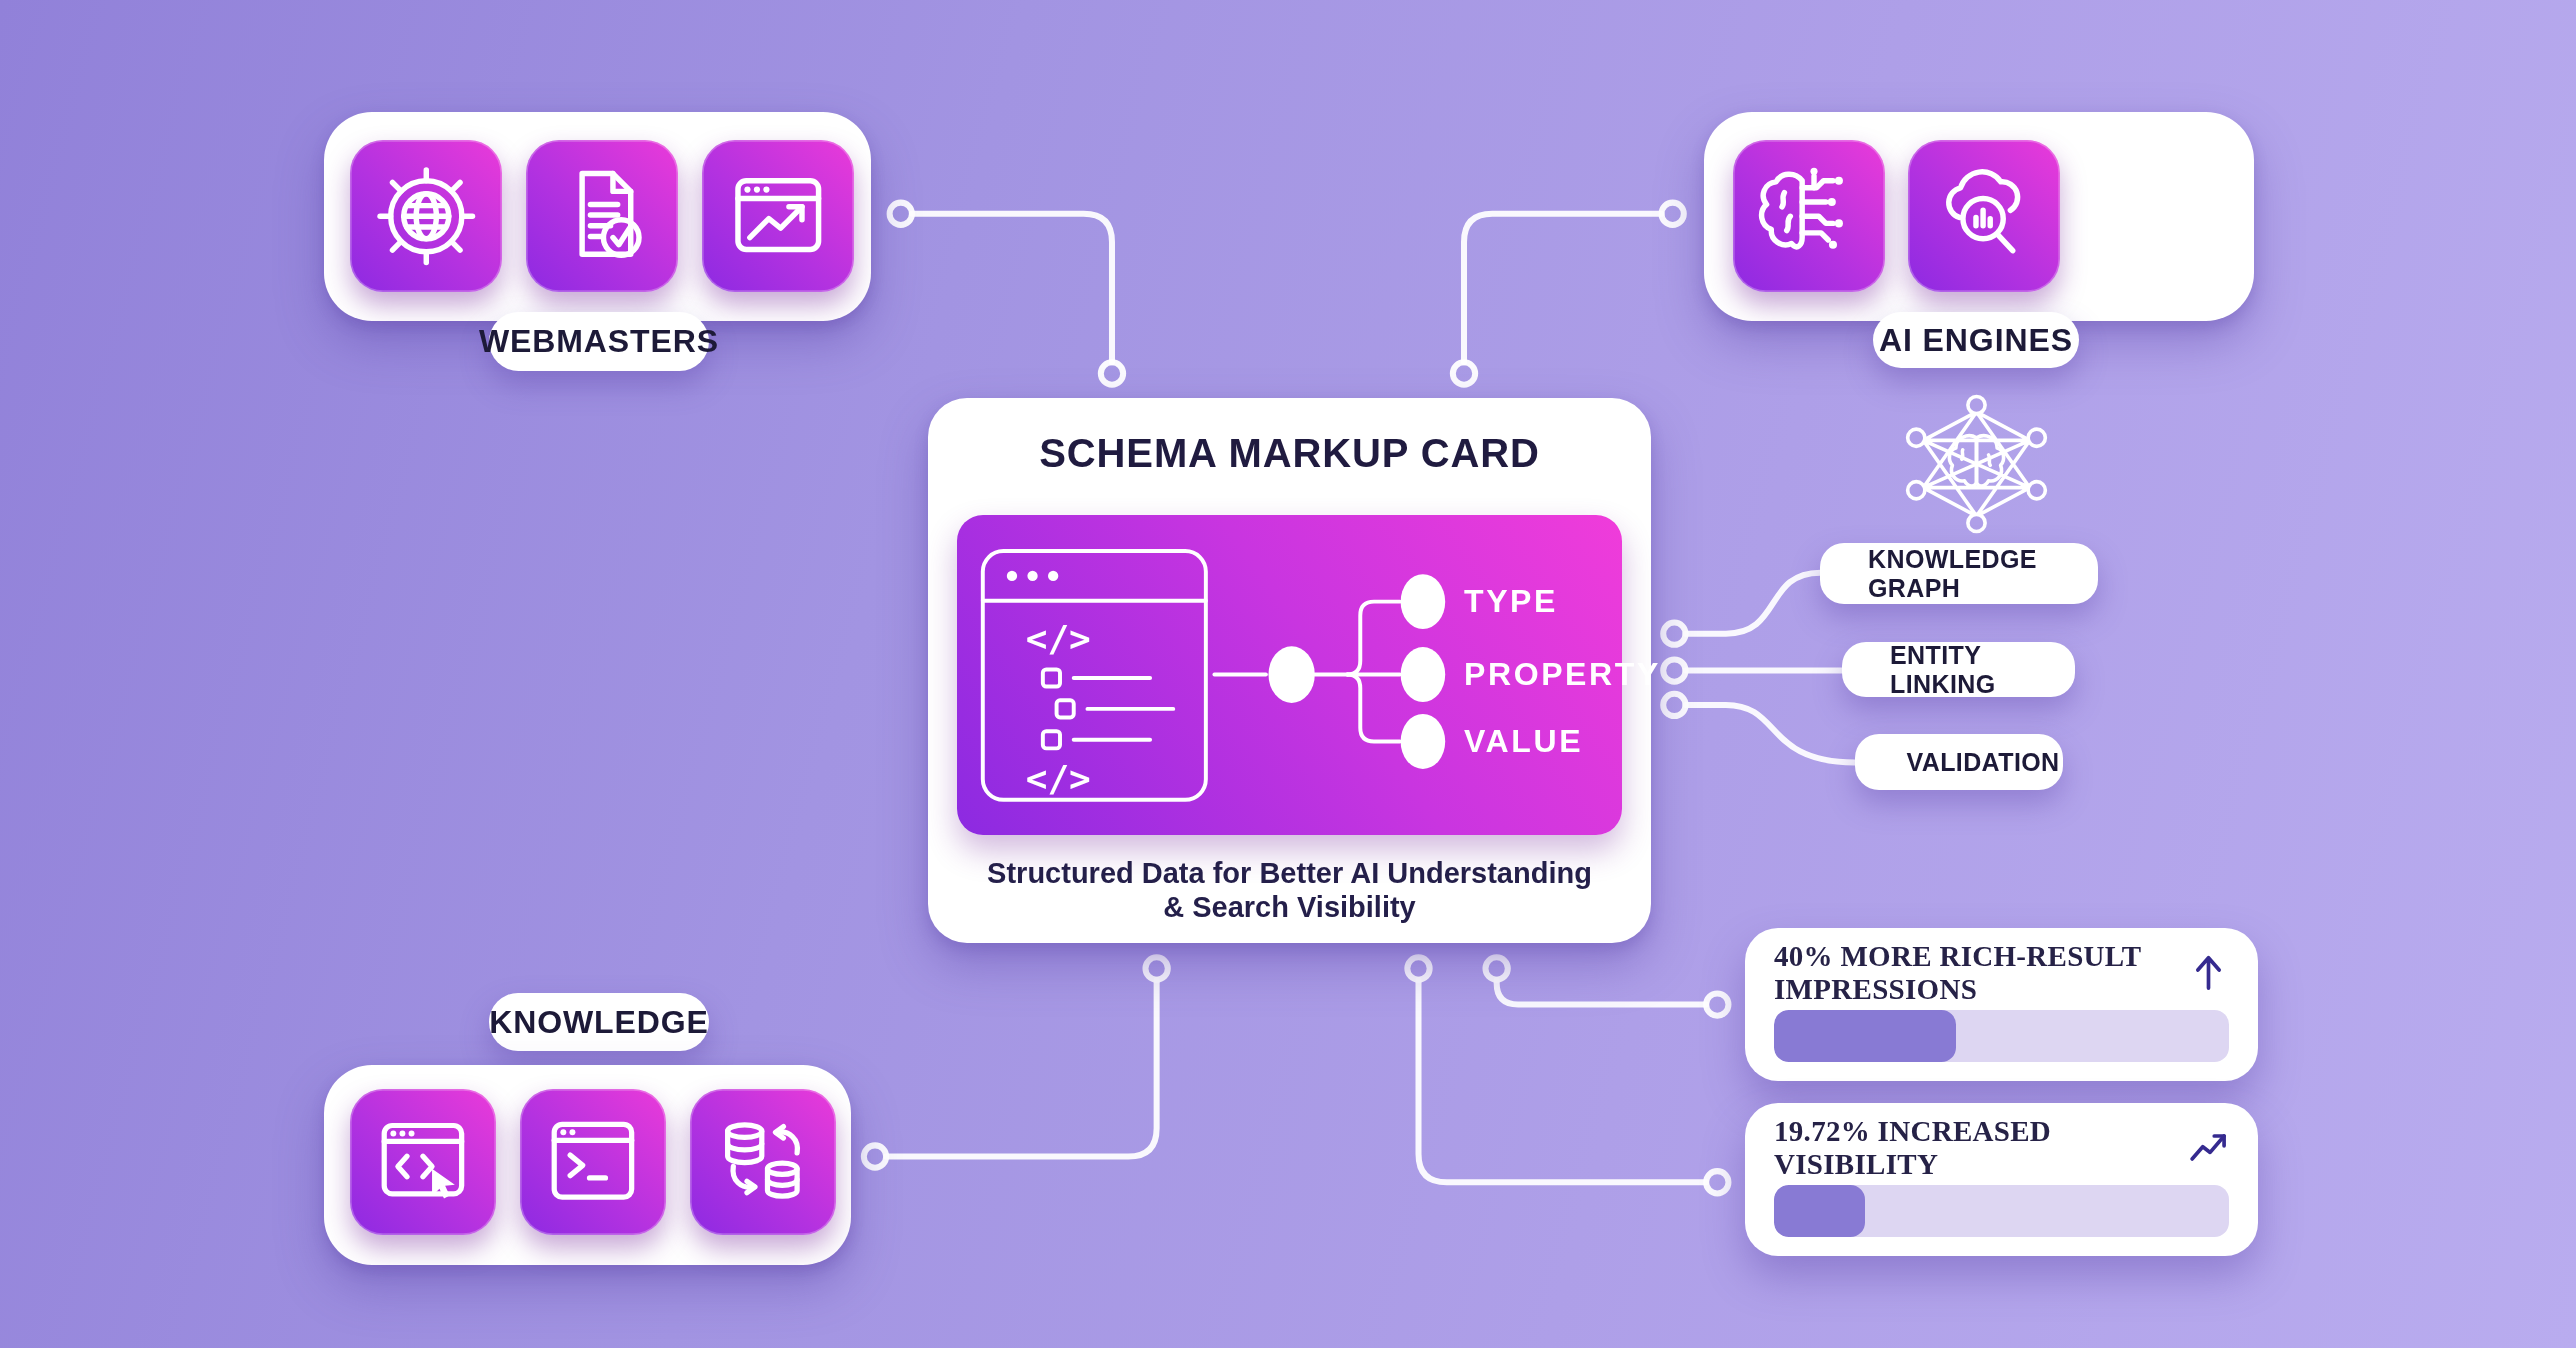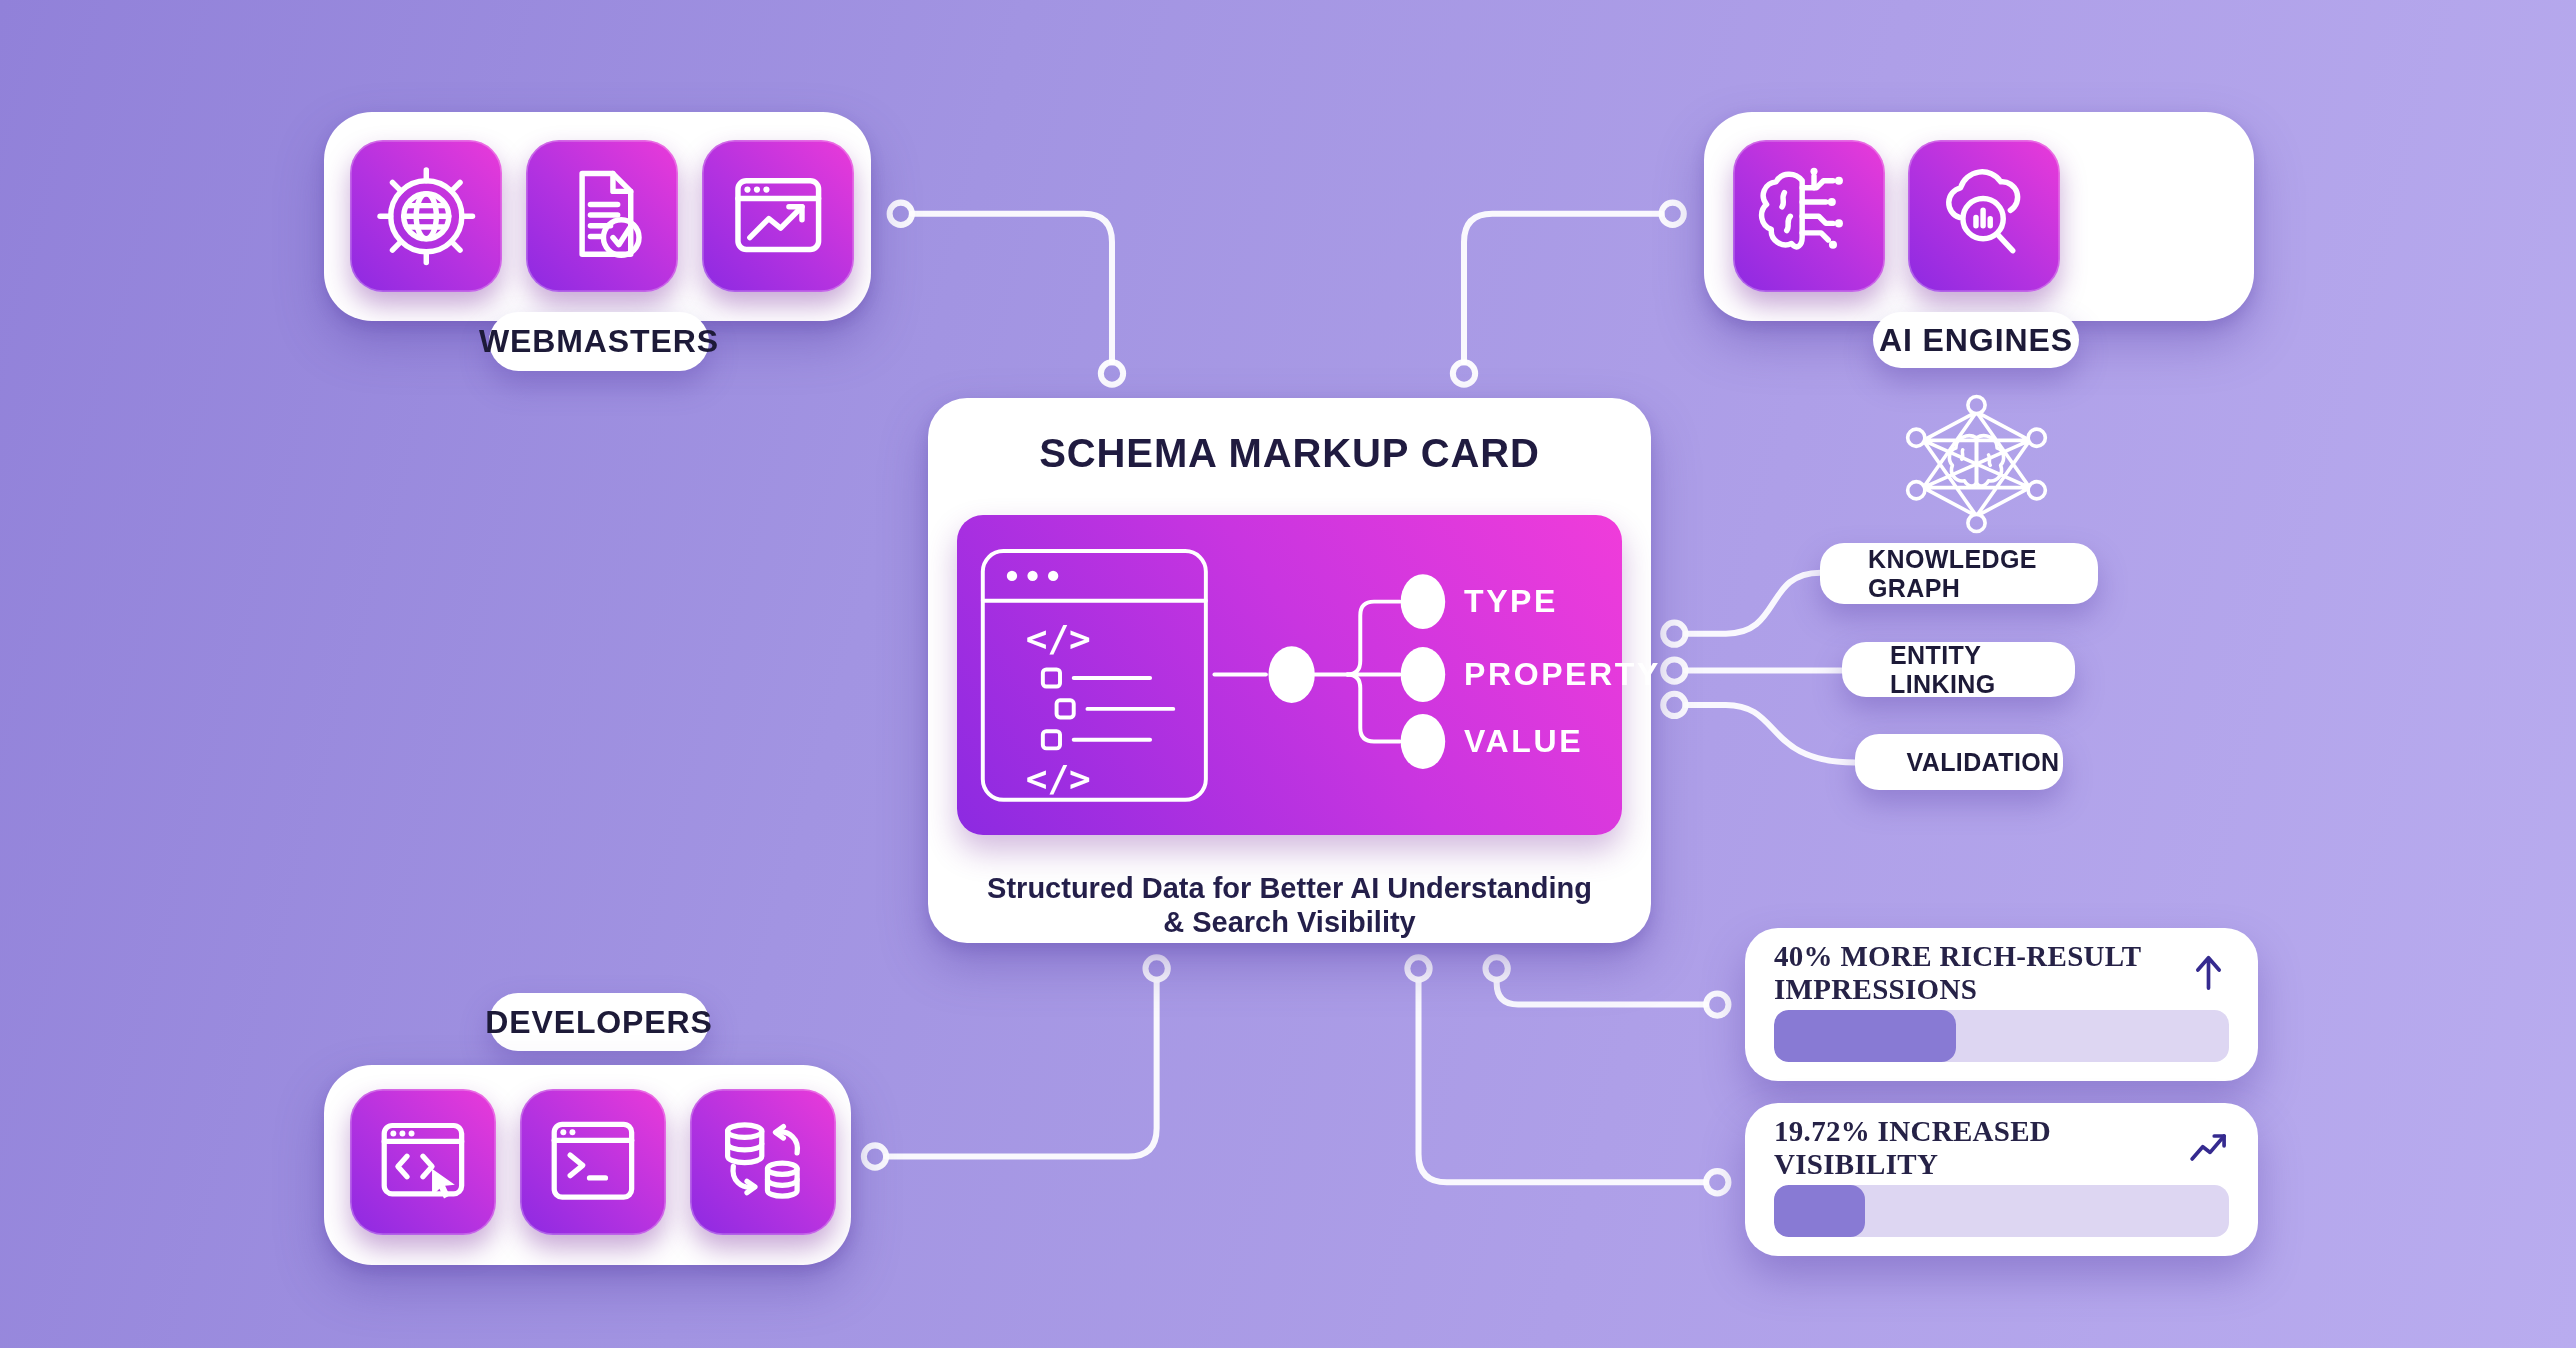--- a/index.html
+++ b/index.html
@@ -45,21 +45,21 @@
   #schema-panel{
     position:absolute;left:29px;top:117px;width:665px;height:320px;border-radius:26px;
     background:linear-gradient(55deg,#8c2ae1 0%,#c935e0 55%,#f03cda 100%);
     box-shadow:0 15.5px 31px rgba(110,30,150,.30);
   }
   .node-label{
     position:absolute;color:#ffffff;font-weight:bold;font-size:32px;letter-spacing:2.6px;
     height:41px;line-height:41px;left:507px;
   }
   #center-subtitle{
-    position:absolute;left:0;top:473px;width:100%;text-align:center;
+    position:absolute;left:0;top:458px;width:100%;text-align:center;
     color:#241f4a;font-size:29px;font-weight:bold;line-height:34px;
   }
   
   .right-pill{color:#1d1a38;font-weight:bold;font-size:25px;letter-spacing:0.4px;border-radius:24px;padding-left:48px;}
   
   .metric-card{
     position:absolute;background:#ffffff;border-radius:33px;width:513px;height:153px;
     box-shadow:0 20.6px 41px rgba(88,64,165,.38);
   }
   .metric-row{position:absolute;left:29px;top:22px;width:455px;height:45px;
@@ -274,21 +274,21 @@
         <polyline points="10,78 36,48 54,62 88,22"></polyline>
         <polyline points="64,22 88,22 88,46"></polyline>
       </svg>
     </div>
     <div class="progress-track">
       <div class="progress-fill" style="width: 20%;"></div>
     </div>
   </div>
 
   <div class="pill group-label" style="left:489px;top:993px;width:220px;height:58px;">
-    <span>DEVELOPERS</span>
+    <span>KNOWLEDGE</span>
   </div>
   <div class="white-card" style="left:324px;top:1065px;width:527px;height:200px;"></div>
   <div class="tile" style="left:350px;top:1089px;width:146px;height:146px;">
     <svg viewBox="0 0 100 100">
       <rect class="ic" x="16" y="18" width="68" height="60" rx="7"></rect>
       <path class="ic" d="M16,32 H84"></path>
       <circle class="ic-fill" cx="24" cy="25" r="2.6"></circle>
         <circle class="ic-fill" cx="32" cy="25" r="2.6"></circle>
         <circle class="ic-fill" cx="40" cy="25" r="2.6"></circle>
       <path class="ic" d="M36,45 L28,54 L36,63"></path>

